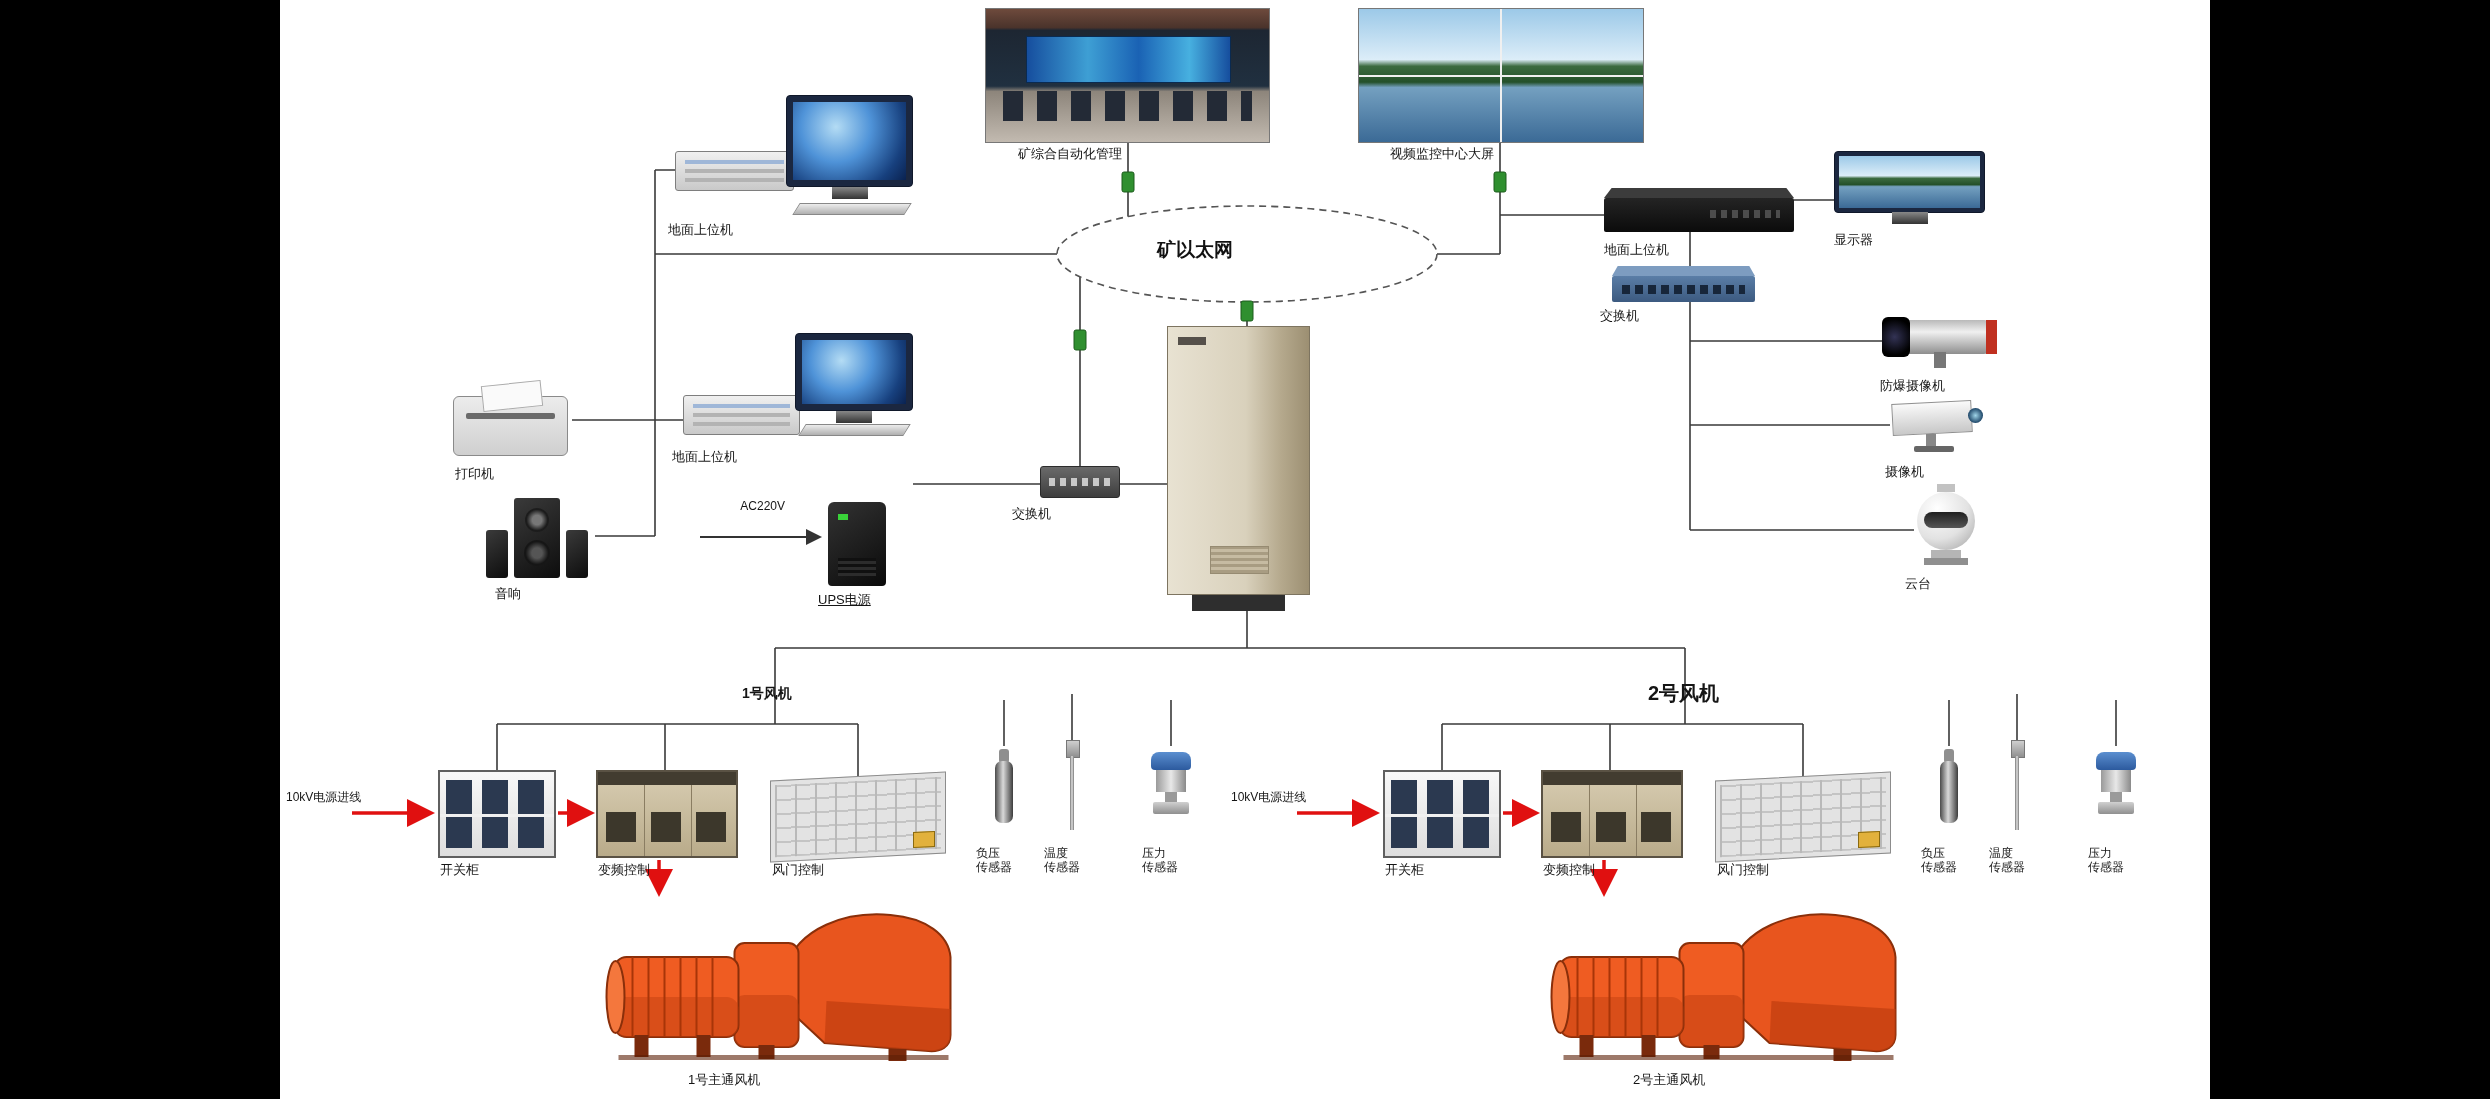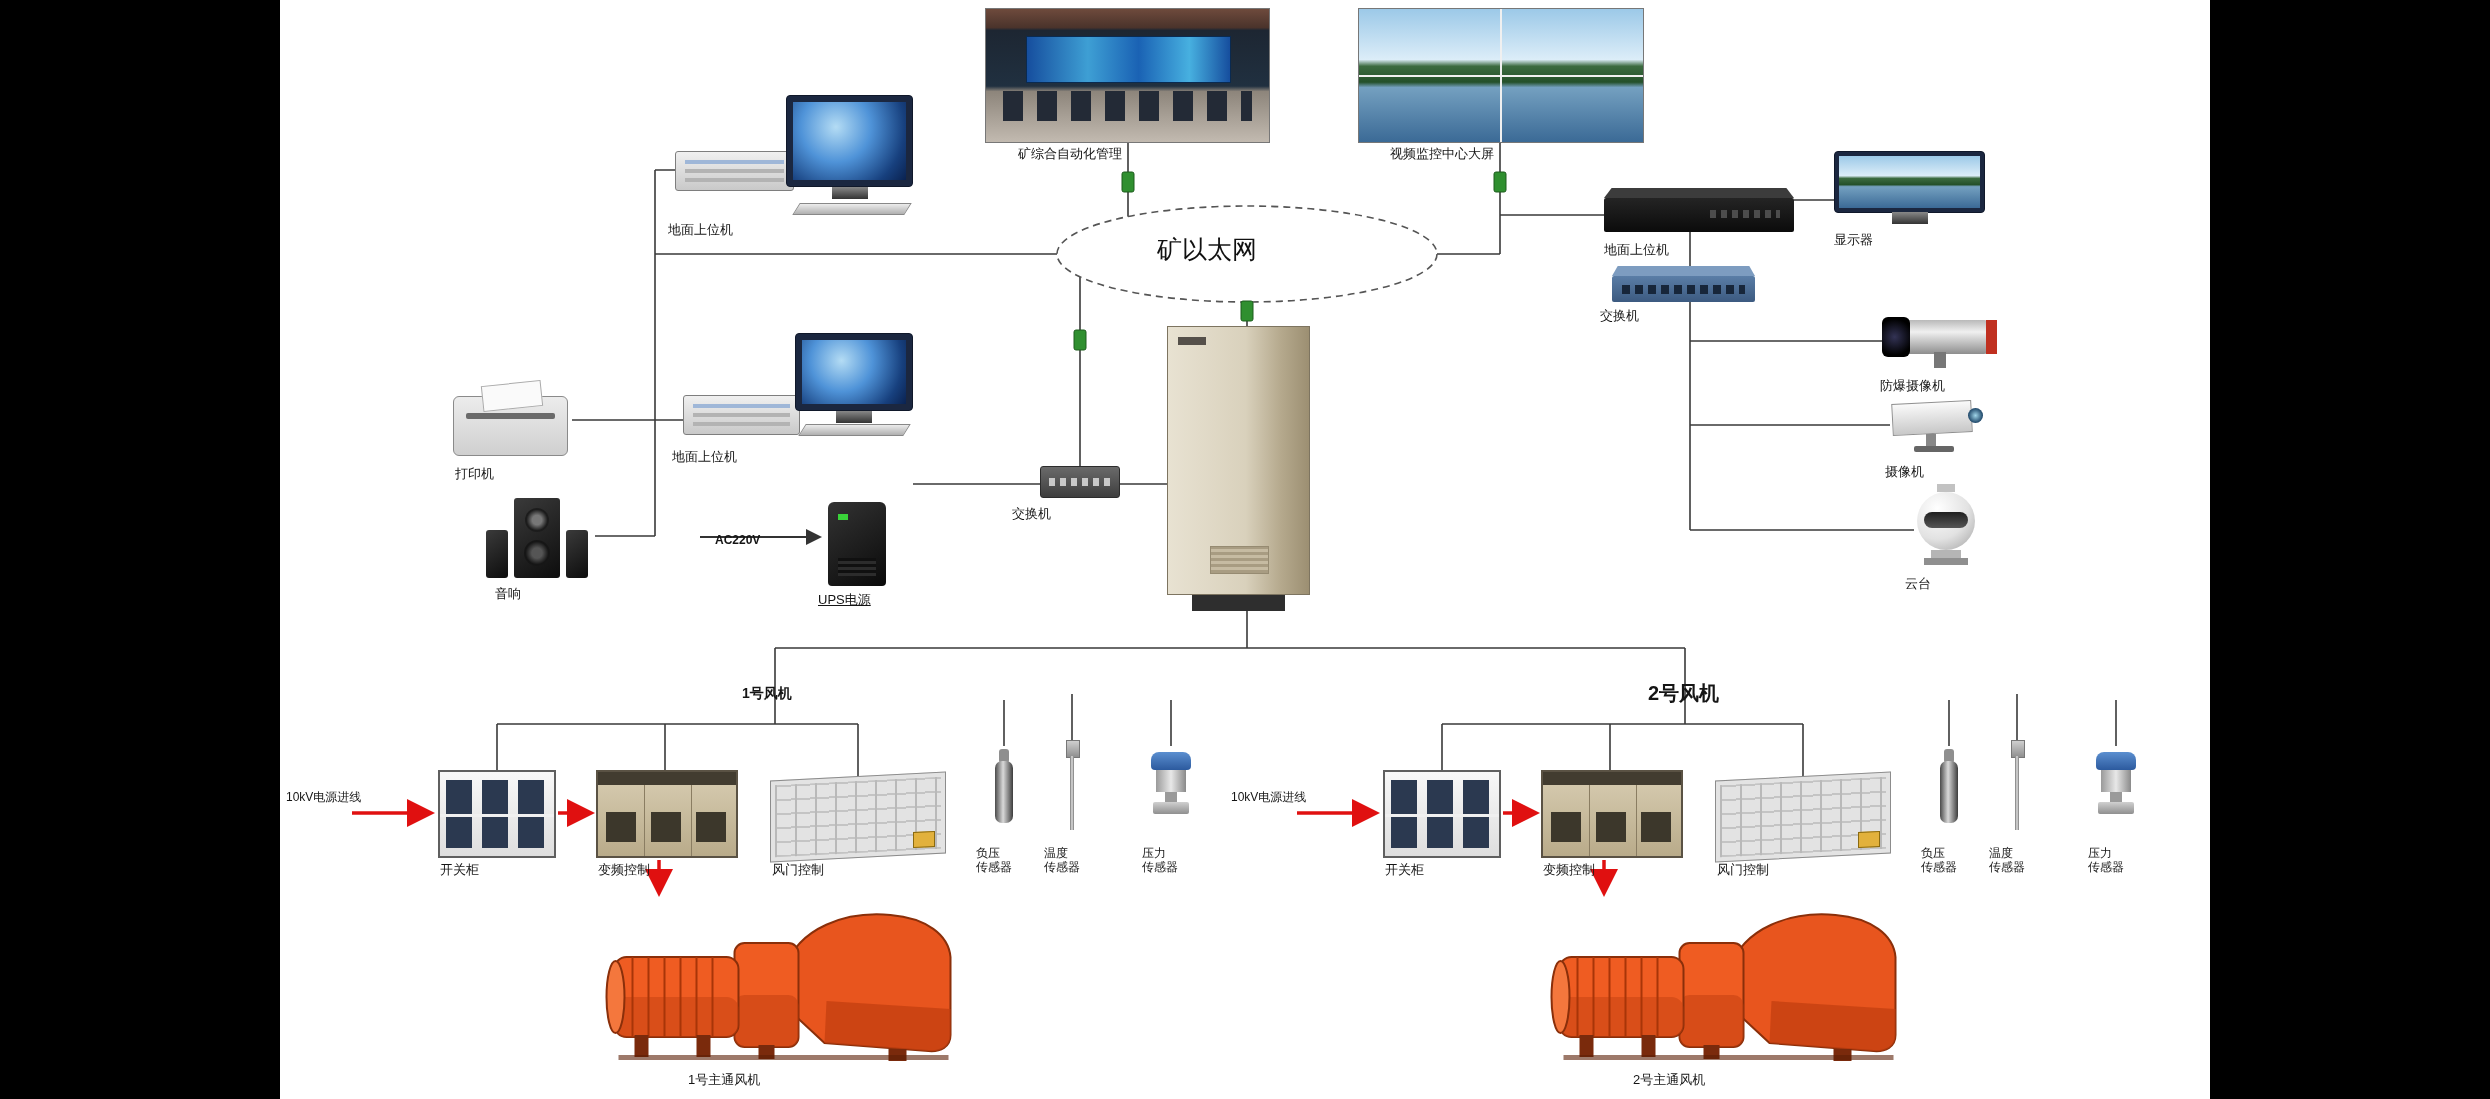--- a/index.html
+++ b/index.html
@@ -6,21 +6,21 @@
   #canvas{position:relative;width:2490px;height:1099px;background:#000;overflow:hidden;
           font-family:"Liberation Sans",sans-serif;}
   #content{position:absolute;left:280px;top:0;width:1930px;height:1099px;background:#fff;}
   .bar{position:absolute;top:0;height:1099px;background:#000;z-index:1;}
   #wires{position:absolute;left:0;top:0;z-index:2;}
   .dev{position:absolute;z-index:3;box-sizing:border-box;}
   .lbl{position:absolute;z-index:4;font-size:13px;color:#151515;text-align:left;
        white-space:pre-line;line-height:15px;}
   .lbl.small{font-size:12px;line-height:14px;}
   .lbl.bold{font-weight:bold;}
-  .ring-label{font-size:25px;font-weight:normal;color:#111;}
+  .ring-label{font-size:19px;font-weight:bold;color:#111;}
 
   
   .photo{border:1px solid #777;}
   .ctrl-room{background:linear-gradient(180deg,#6e4a3c 0%,#4a332b 14%,#1d2632 16%,#203040 58%,#8d857b 62%,#c2bab0 100%);}
   .cr-screen{position:absolute;left:14%;top:20%;width:72%;height:34%;border:1px solid #0a2a50;
      background:linear-gradient(90deg,#164e9e,#3e9fd4 30%,#1a62b4 55%,#47b0e0 80%,#164e9e);}
   .cr-desks{position:absolute;left:6%;top:62%;width:88%;height:22%;
      background:repeating-linear-gradient(90deg,#232a36 0 20px,rgba(0,0,0,0) 20px 34px);}
   .scene{background:linear-gradient(180deg,#9cc9e8 0%,#dcedf8 38%,#3c6b40 43%,#24502a 55%,#74a0c0 59%,#3b6a96 100%);}
   .grid2x2::before{content:"";position:absolute;inset:0;
@@ -250,21 +250,21 @@
   <div class="dev kbd" style="left:802px;top:424px;width:105px;height:12px;"></div>
   <div class="lbl" style="left:672px;top:450px;width:180px;font-family:Liberation Mono, monospace;">地面上位机</div>
 
   <div class="dev" style="left:484px;top:492px;width:112px;height:90px;">
     <div class="spk" style="left:2px;top:38px;width:22px;height:48px;"></div>
     <div class="spk spk-main" style="left:30px;top:6px;width:46px;height:80px;"></div>
     <div class="spk" style="left:82px;top:38px;width:22px;height:48px;"></div>
   </div>
   <div class="lbl" style="left:495px;top:586px;width:80px;">音响</div>
 
-  <div class="lbl small" style="left:715px;top:533px;width:70px;text-align:left;font-weight:bold;">AC220V</div>
+  <div class="lbl small" style="left:715px;top:499px;width:70px;text-align:right;">AC220V</div>
 
   <div class="dev ups" style="left:828px;top:502px;width:58px;height:84px;"></div>
   <div class="lbl" style="left:818px;top:592px;width:80px;text-decoration:underline;">UPS电源</div>
 
   <div class="dev gswitch" style="left:1040px;top:466px;width:80px;height:32px;"></div>
   <div class="lbl" style="left:1012px;top:506px;width:80px;">交换机</div>
 
   <div class="dev cabinet" style="left:1167px;top:326px;width:143px;height:269px;">
     <div class="cab-logo"></div>
     <div class="cab-vent"></div>

